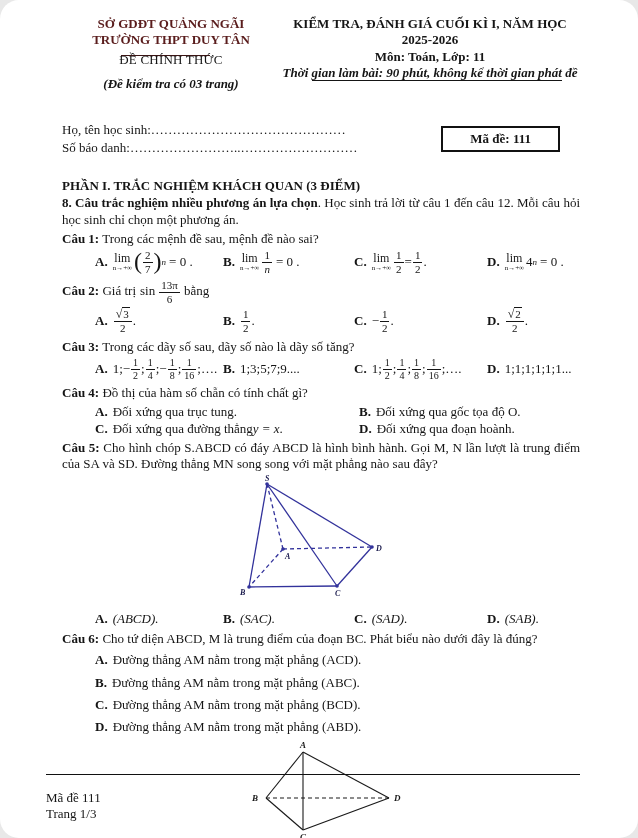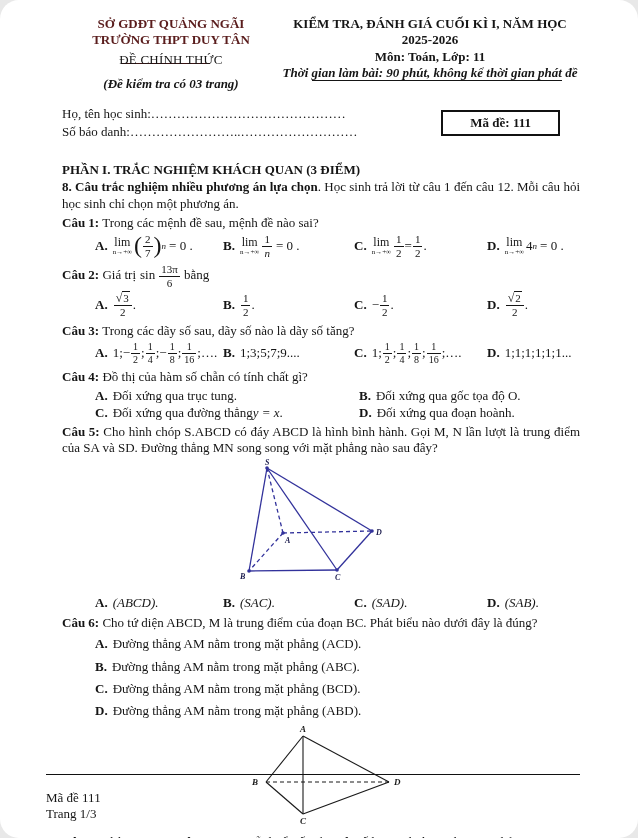--- a/index.html
+++ b/index.html
@@ -10,27 +10,27 @@
     line-height:1.25;
     border-radius:19px;
   }
   
   .hdr{display:flex;margin-bottom:10px;}
   .hdr-left{width:218px;text-align:center;}
   .hdr-right{flex:1;text-align:center;}
   .maroon{color:#5a1d1d;}
   .b{font-weight:bold;}
   .bi{font-weight:bold;font-style:italic;}
-  .und{border-bottom:1px solid #3a1515;padding-bottom:16px;}
+  .und{border-bottom:1px solid #3a1515;padding-bottom:8px;}
   .undk{border-bottom:1px solid #151515;}
   .hdr-line{margin:0;padding:0;}
   .official{margin-top:3px;letter-spacing:.2px;}
   .pagesnote{margin-top:8px;}
   
-  .stud{position:relative;margin-top:14px;min-height:42px;}
+  .stud{position:relative;margin-top:30px;min-height:42px;}
   .stud p{margin:0 0 2px 0;}
   .codebox{
     position:absolute;right:20px;top:4px;border:2px solid #111;
     padding:3px 27px;font-weight:bold;white-space:nowrap;
   }
   
   .part-h{font-weight:bold;margin:14px 0 1px 0;}
   .intro{margin:0 0 2px 0;text-align:justify;}
   
   .qp{margin:3px 0 2px 0;text-align:justify;}

